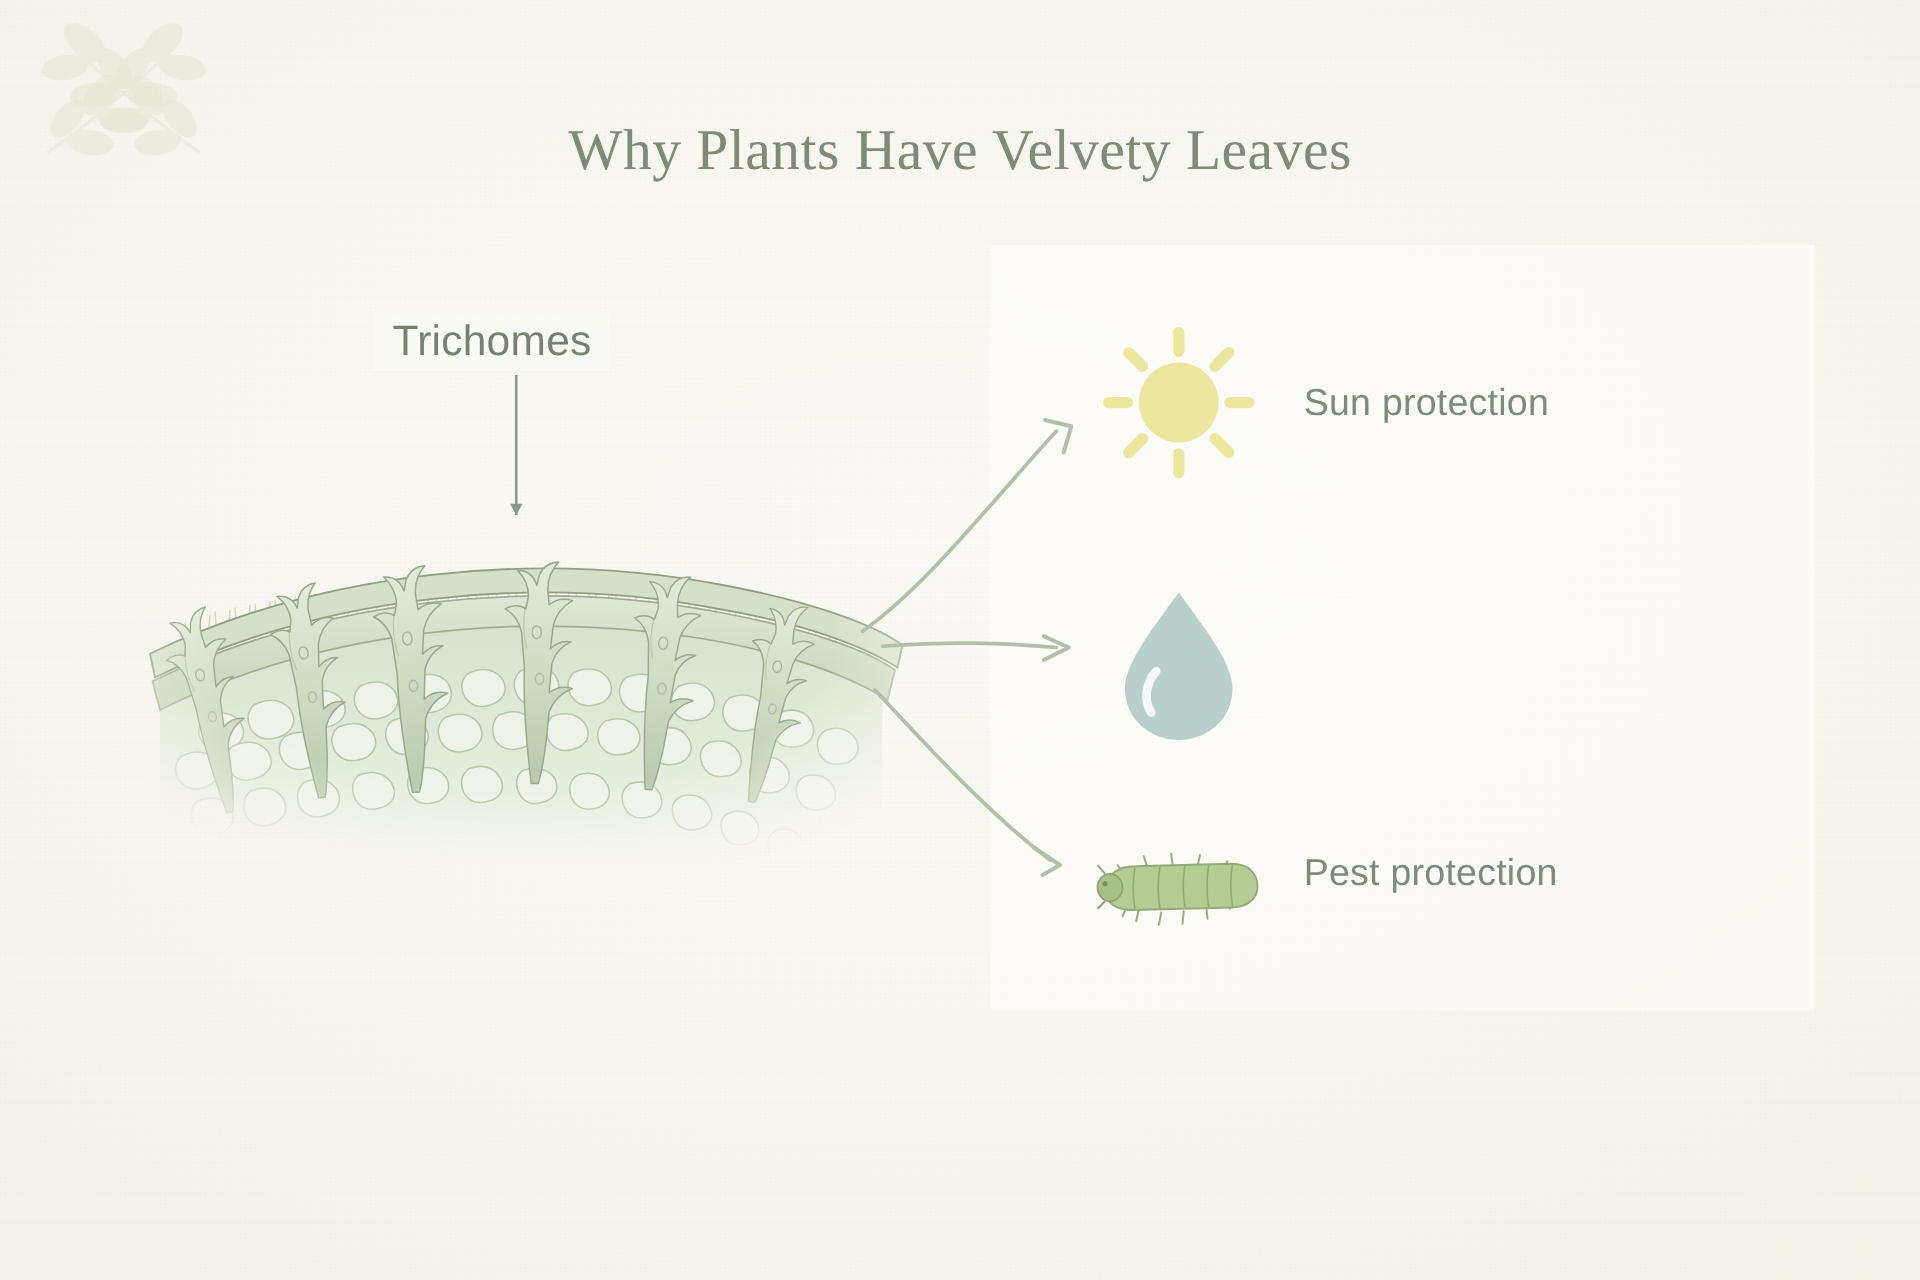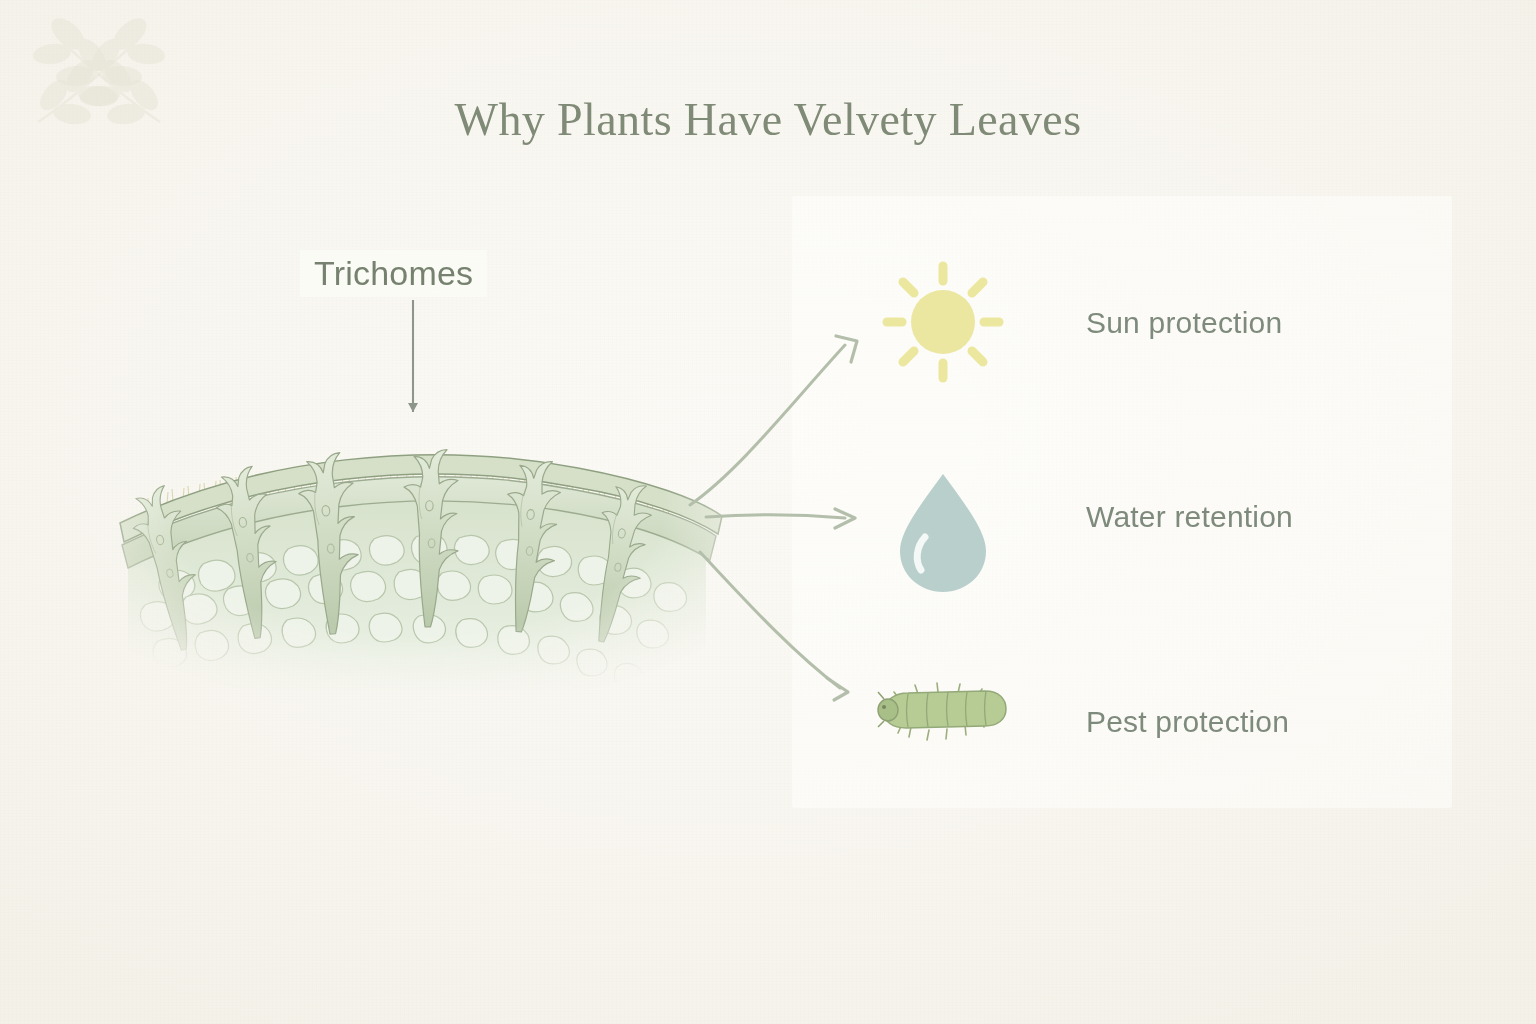--- a/index.html
+++ b/index.html
@@ -34,25 +34,24 @@
     position:absolute; left:792px; top:196px; width:660px; height:612px;
     background:rgba(255,255,254,.52);
     border-radius:2px;
   }
   .icon-label {
     position:absolute;
     font-size:30px;
     color:#7e8b7c;
     letter-spacing:.2px;
     white-space:nowrap;
-    margin-left:43px;
   }
   #label-sun   { left:1043px; top:306px; }
   #label-water { left:1043px; top:500px; }
-  #label-pest  { left:1043px; top:705px; }
+  #label-pest  { left:1043px; top:682px; }
 
   #trichome-label {
     position:absolute; left:300px; top:250px;
     padding:4px 14px;
     background:rgba(252,251,247,.85);
     font-size:34px;
     color:#76826f;
     letter-spacing:.2px;
   }
   svg { position:absolute; left:0; top:0; overflow:visible; }
@@ -311,21 +310,20 @@
         <path d="M967,692 C 965,704 965,714 967,726"></path>
         <path d="M986,691 C 984,703 984,713 986,725"></path>
       </g>
       <ellipse cx="888" cy="710" rx="10" ry="11" fill="#a9bf88" stroke="#8ea173" stroke-width="1.4"></ellipse>
       <circle cx="884" cy="707" r="2" fill="#78875f"></circle>
       <path d="M884,699 l-6,-7 M884,721 l-6,6" stroke="#8ea173" stroke-width="1.5" fill="none"></path>
     </g>
   </svg>
 
   <div class="icon-label" id="label-sun">Sun protection</div>
-  <div class="icon-label" id="label-water">Water retention</div>
   <div class="icon-label" id="label-pest">Pest protection</div>
 
   <svg id="deco-left" width="190" height="130">
     <g fill="#e7e5d7" stroke="none">
       <g transform="translate(10,10)">
         <path d="M20,112 C 50,92 85,62 120,30" stroke="#e7e5d7" stroke-width="2.5" fill="none"></path>
         <ellipse cx="112" cy="24" rx="20" ry="11" transform="rotate(-42 112 24)"></ellipse>
         <ellipse cx="128" cy="44" rx="19" ry="10" transform="rotate(8 128 44)"></ellipse>
         <ellipse cx="88" cy="45" rx="19" ry="10" transform="rotate(-52 88 45)"></ellipse>
         <ellipse cx="104" cy="66" rx="20" ry="10" transform="rotate(4 104 66)"></ellipse>

